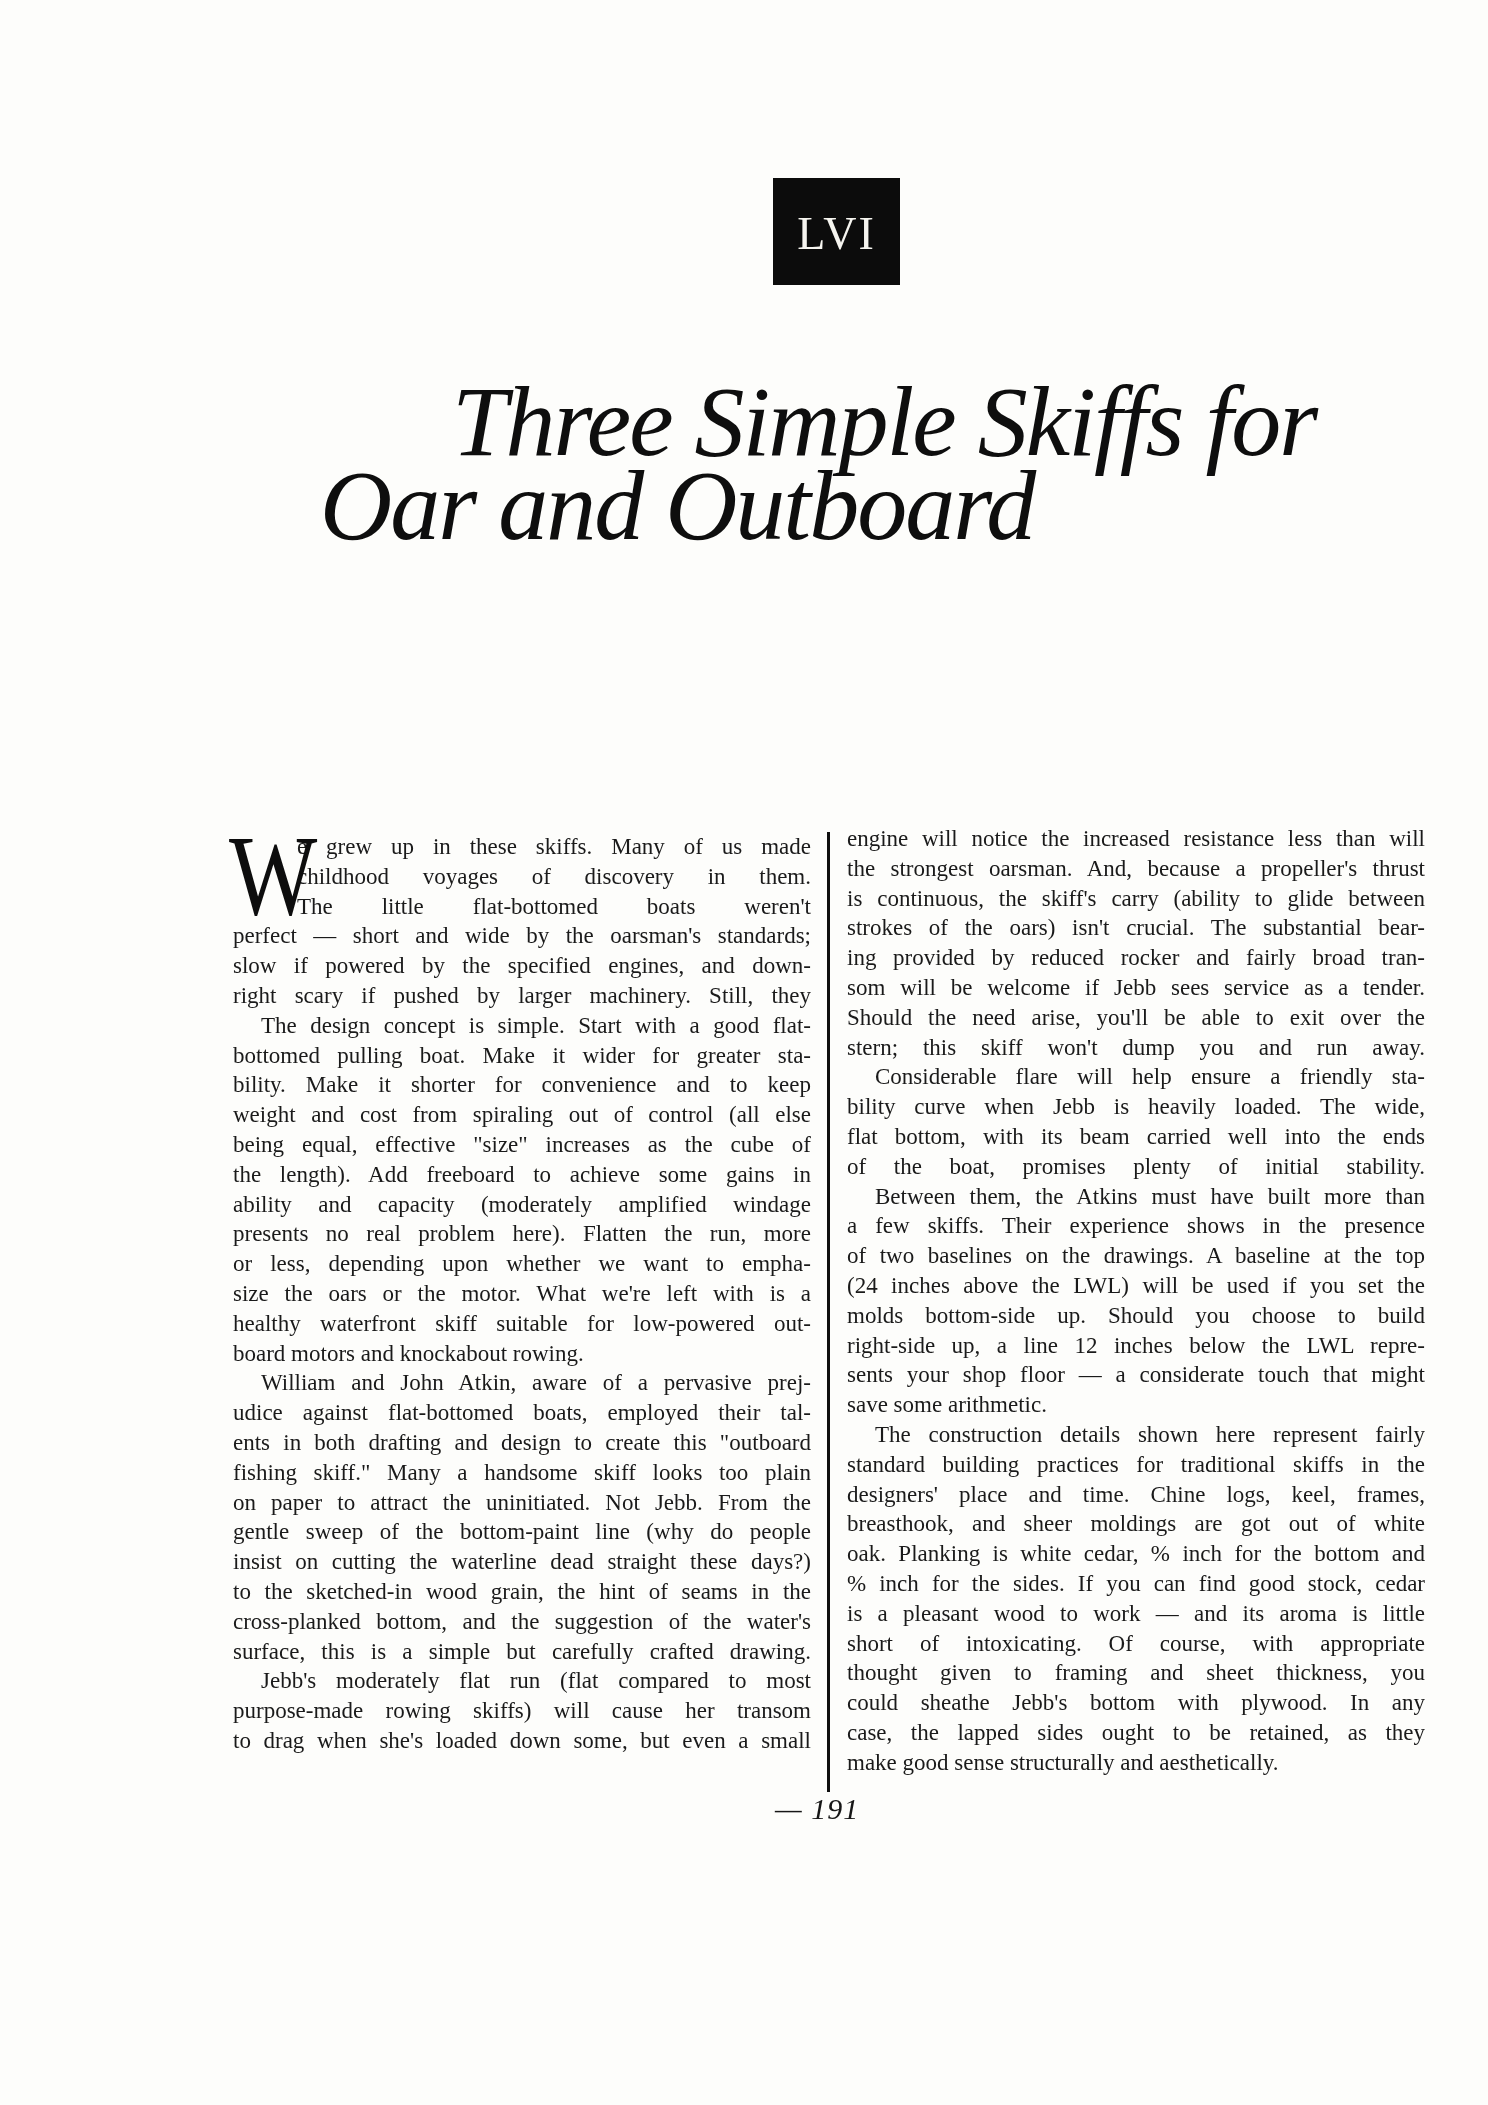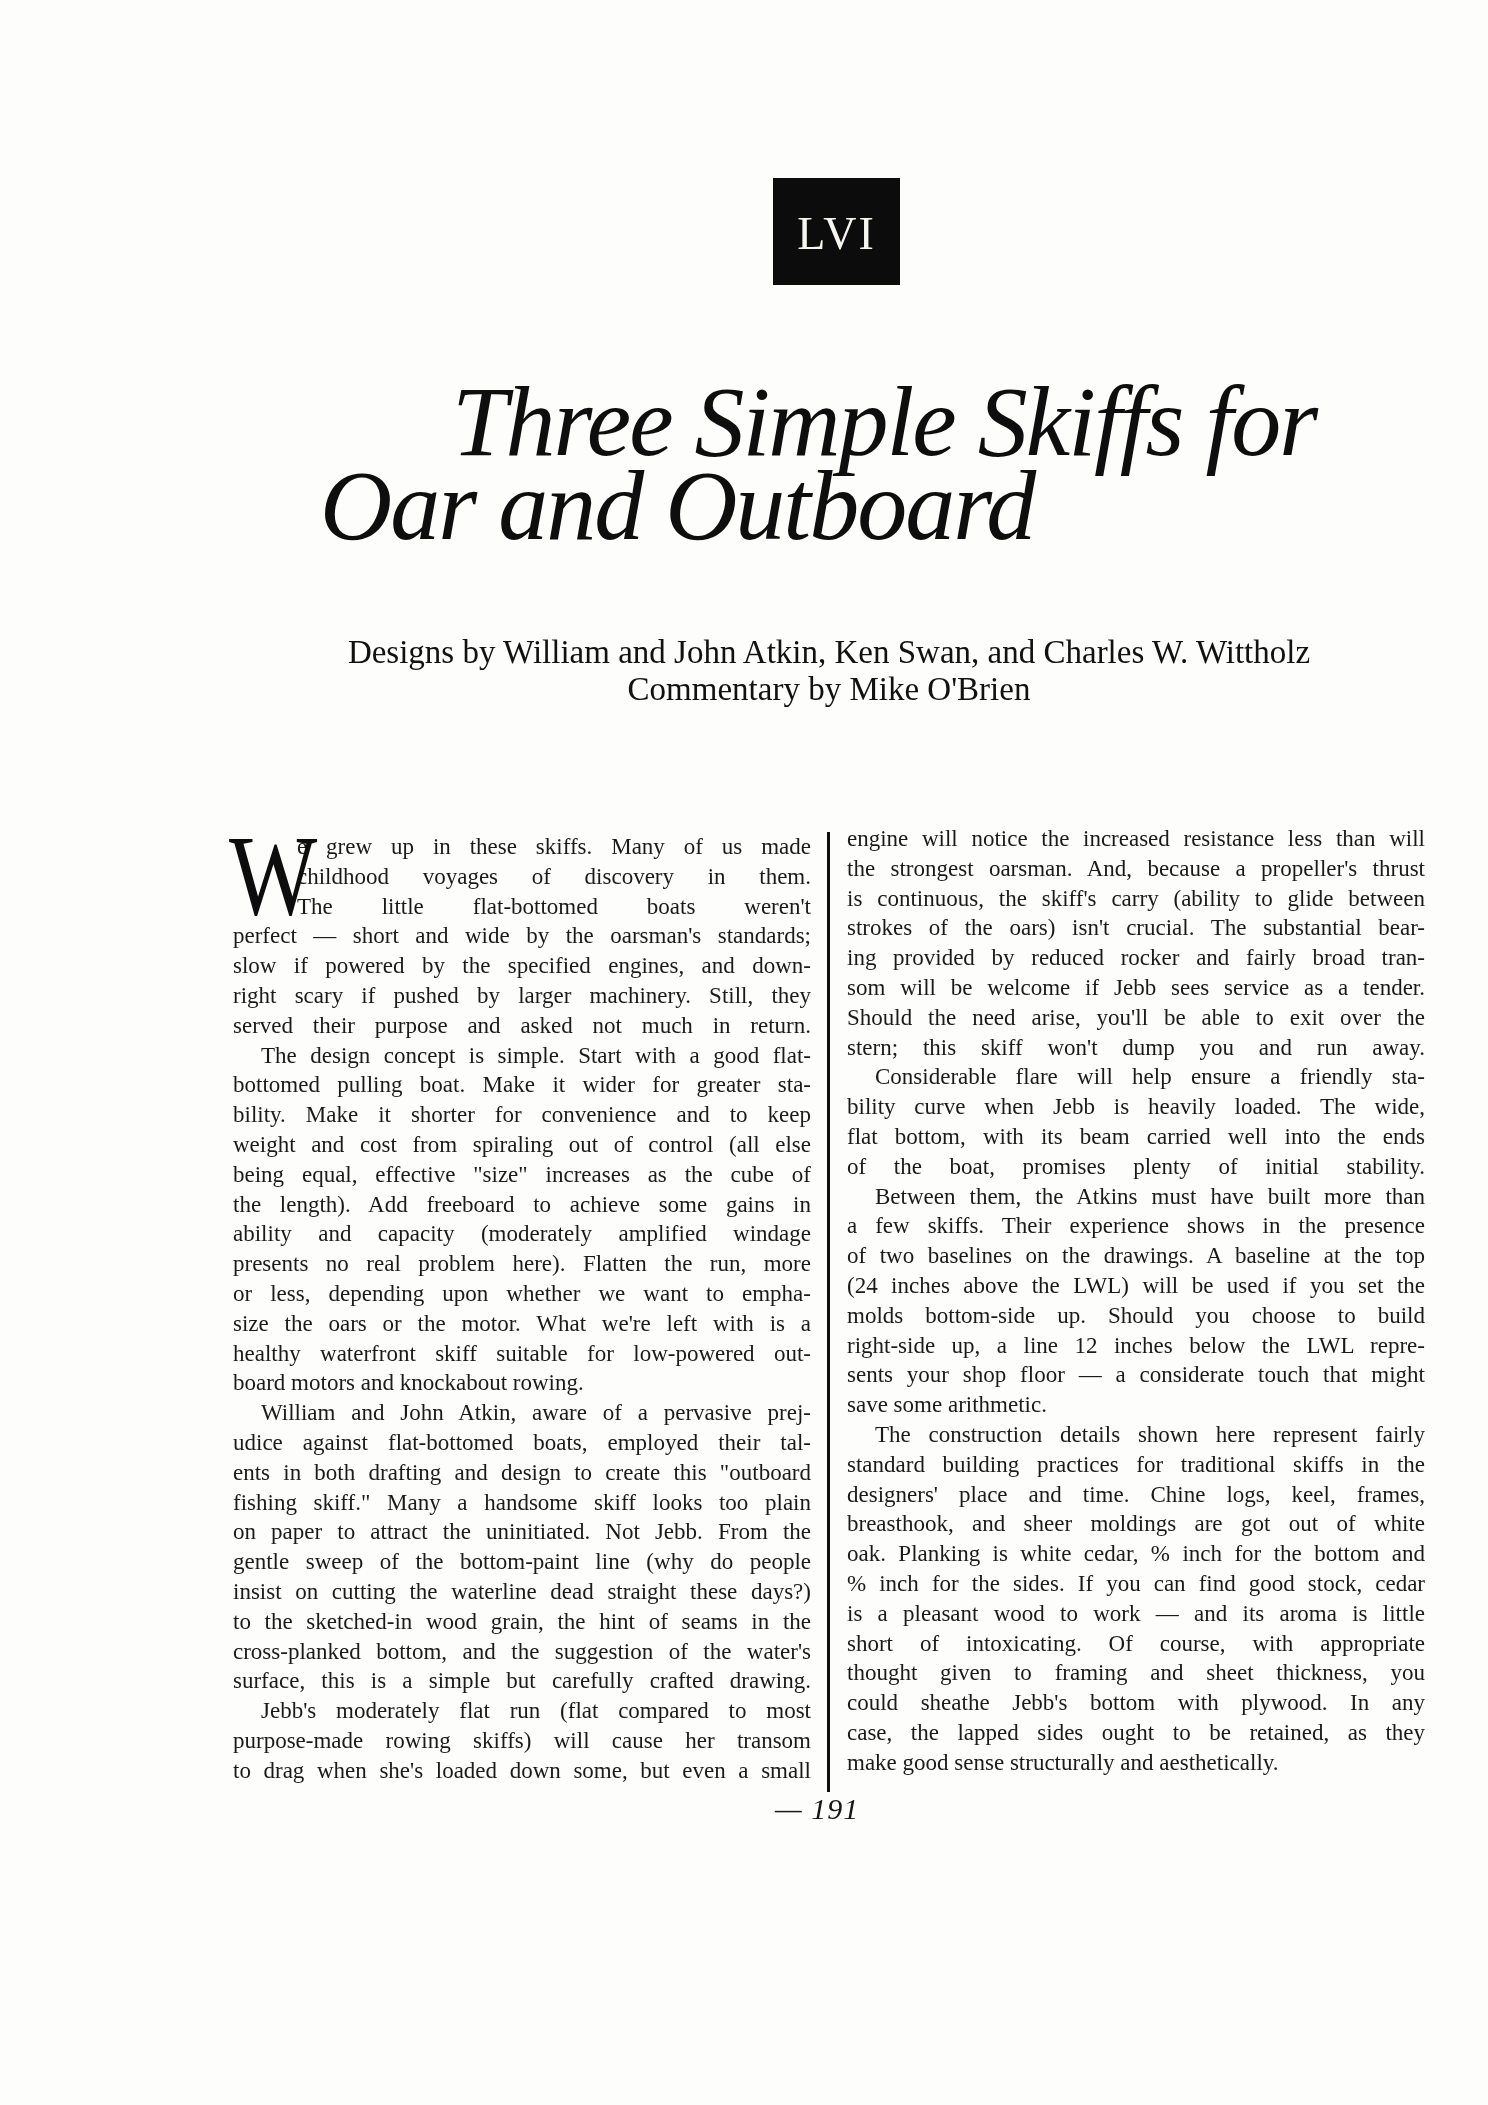--- a/index.html
+++ b/index.html
@@ -84,35 +84,30 @@
 
   <div id="chapter-box">
     <span class="num">LVI</span>
   </div>
 
   <div>
     <div id="title-line-1" class="title-line">Three Simple Skiffs for</div>
     <div id="title-line-2" class="title-line">Oar and Outboard</div>
   </div>
 
-  <div id="byline">
-    <div>Designs by William and John Atkin, Ken Swan, and Charles W. Wittholz</div>
-    <div>Commentary by Mike O'Brien</div>
-  </div>
 
   <div id="left-column" class="column">
     <span id="drop-cap">W</span>
     <div>
         <div class="bodyline dc-inset">e grew up in these skiffs. Many of us made</div>
         <div class="bodyline dc-inset">childhood voyages of discovery in them.</div>
         <div class="bodyline dc-inset">The little flat-bottomed boats weren't</div>
         <div class="bodyline">perfect — short and wide by the oarsman's standards;</div>
         <div class="bodyline">slow if powered by the specified engines, and down-</div>
         <div class="bodyline">right scary if pushed by larger machinery. Still, they</div>
-        <div class="bodyline">served their purpose and asked not much in return.</div>
         <div class="bodyline indent">The design concept is simple. Start with a good flat-</div>
         <div class="bodyline">bottomed pulling boat. Make it wider for greater sta-</div>
         <div class="bodyline">bility. Make it shorter for convenience and to keep</div>
         <div class="bodyline">weight and cost from spiraling out of control (all else</div>
         <div class="bodyline">being equal, effective "size" increases as the cube of</div>
         <div class="bodyline">the length). Add freeboard to achieve some gains in</div>
         <div class="bodyline">ability and capacity (moderately amplified windage</div>
         <div class="bodyline">presents no real problem here). Flatten the run, more</div>
         <div class="bodyline">or less, depending upon whether we want to empha-</div>
         <div class="bodyline">size the oars or the motor. What we're left with is a</div>

